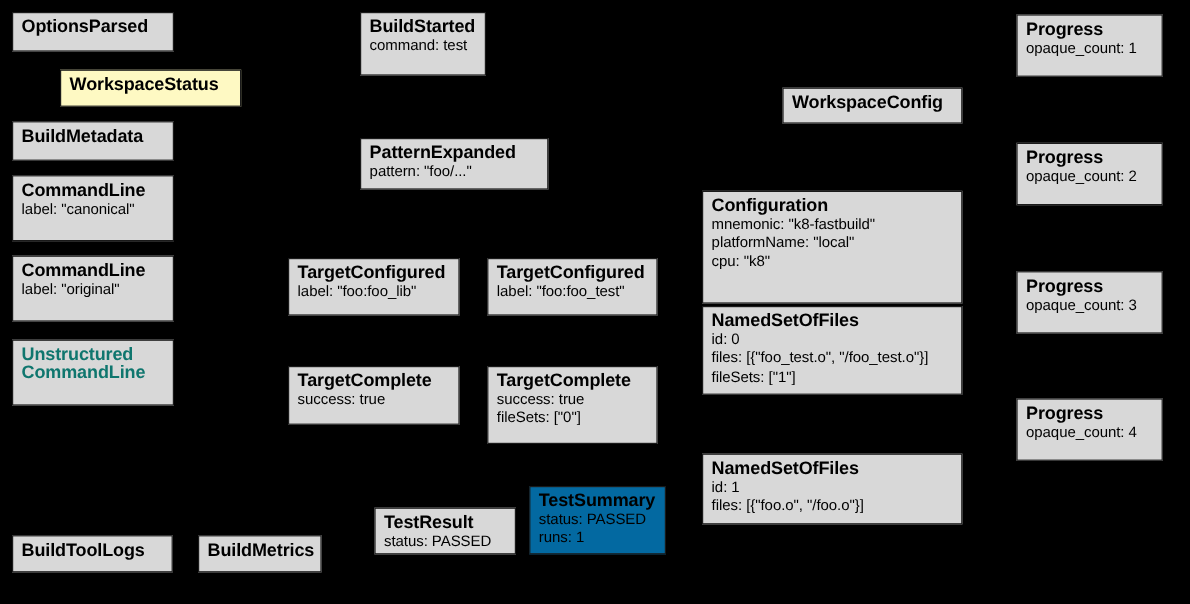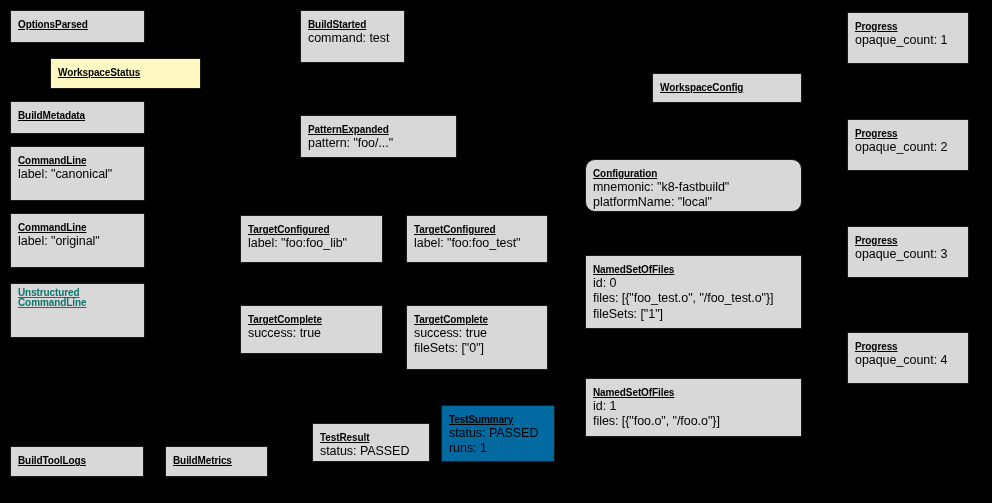--- a/index.html
+++ b/index.html
@@ -27,23 +27,22 @@
     position: absolute;
     box-sizing: border-box;
     background: #d8d8d8;
     border: 1px solid #1a1a1a;
     padding: 4px 7px 5px 7px;
     color: #000000;
     line-height: 1.02;
   }
   .node-title {
     display: inline-block;
-    font-size: 10px;
+    font-size: 15px;
     font-weight: bold;
-    text-decoration: underline;
     text-underline-offset: 1px;
     letter-spacing: -0.1px;
     white-space: nowrap;
     margin-bottom: 1px;
   }
   .node-title.two-line {
     white-space: normal;
   }
   .node-fields {
     font-size: 12.5px;
@@ -91,21 +90,21 @@
         <div class="node-field">fileSets: ["0"]</div>
       </div></div>
     <div class="node" style="left: 312px; top: 423px; width: 118px; height: 39px; background: rgb(216, 216, 216); border-color: rgb(26, 26, 26); color: rgb(0, 0, 0);"><div class="node-title">TestResult</div><div class="node-fields">
         <div class="node-field">status: PASSED</div>
       </div></div>
     <div class="node" style="left: 441px; top: 405px; width: 114px; height: 57px; background: #0369a1; border-color: rgb(26, 26, 26); color: rgb(0, 0, 0);"><div class="node-title">TestSummary</div><div class="node-fields">
         <div class="node-field">status: PASSED</div>
         <div class="node-field">runs: 1</div>
       </div></div>
     <div class="node" style="left: 652px; top: 73px; width: 150px; height: 30px; background: rgb(216, 216, 216); border-color: rgb(26, 26, 26); color: rgb(0, 0, 0);"><div class="node-title">WorkspaceConfig</div></div>
-    <div class="node" style="left: 585px; top: 159px; width: 217px; height: 53px; background: rgb(216, 216, 216); border-color: rgb(26, 26, 26); color: rgb(0, 0, 0); border-radius: 10px;"><div class="node-title">Configuration</div><div class="node-fields">
+    <div class="node" style="left: 585px; top: 159px; width: 217px; height: 94px; background: rgb(216, 216, 216); border-color: rgb(26, 26, 26); color: rgb(0, 0, 0);"><div class="node-title">Configuration</div><div class="node-fields">
         <div class="node-field">mnemonic: "k8-fastbuild"</div>
         <div class="node-field">platformName: "local"</div>
         <div class="node-field">cpu: "k8"</div>
       </div></div>
     <div class="node" style="left: 585px; top: 255px; width: 217px; height: 74px; background: rgb(216, 216, 216); border-color: rgb(26, 26, 26); color: rgb(0, 0, 0);"><div class="node-title">NamedSetOfFiles</div><div class="node-fields">
         <div class="node-field">id: 0</div>
         <div class="node-field">files: [{"foo_test.o", "/foo_test.o"}]</div>
         <div class="node-field">fileSets: ["1"]</div>
       </div></div>
     <div class="node" style="left: 585px; top: 378px; width: 217px; height: 59px; background: rgb(216, 216, 216); border-color: rgb(26, 26, 26); color: rgb(0, 0, 0);"><div class="node-title">NamedSetOfFiles</div><div class="node-fields">

